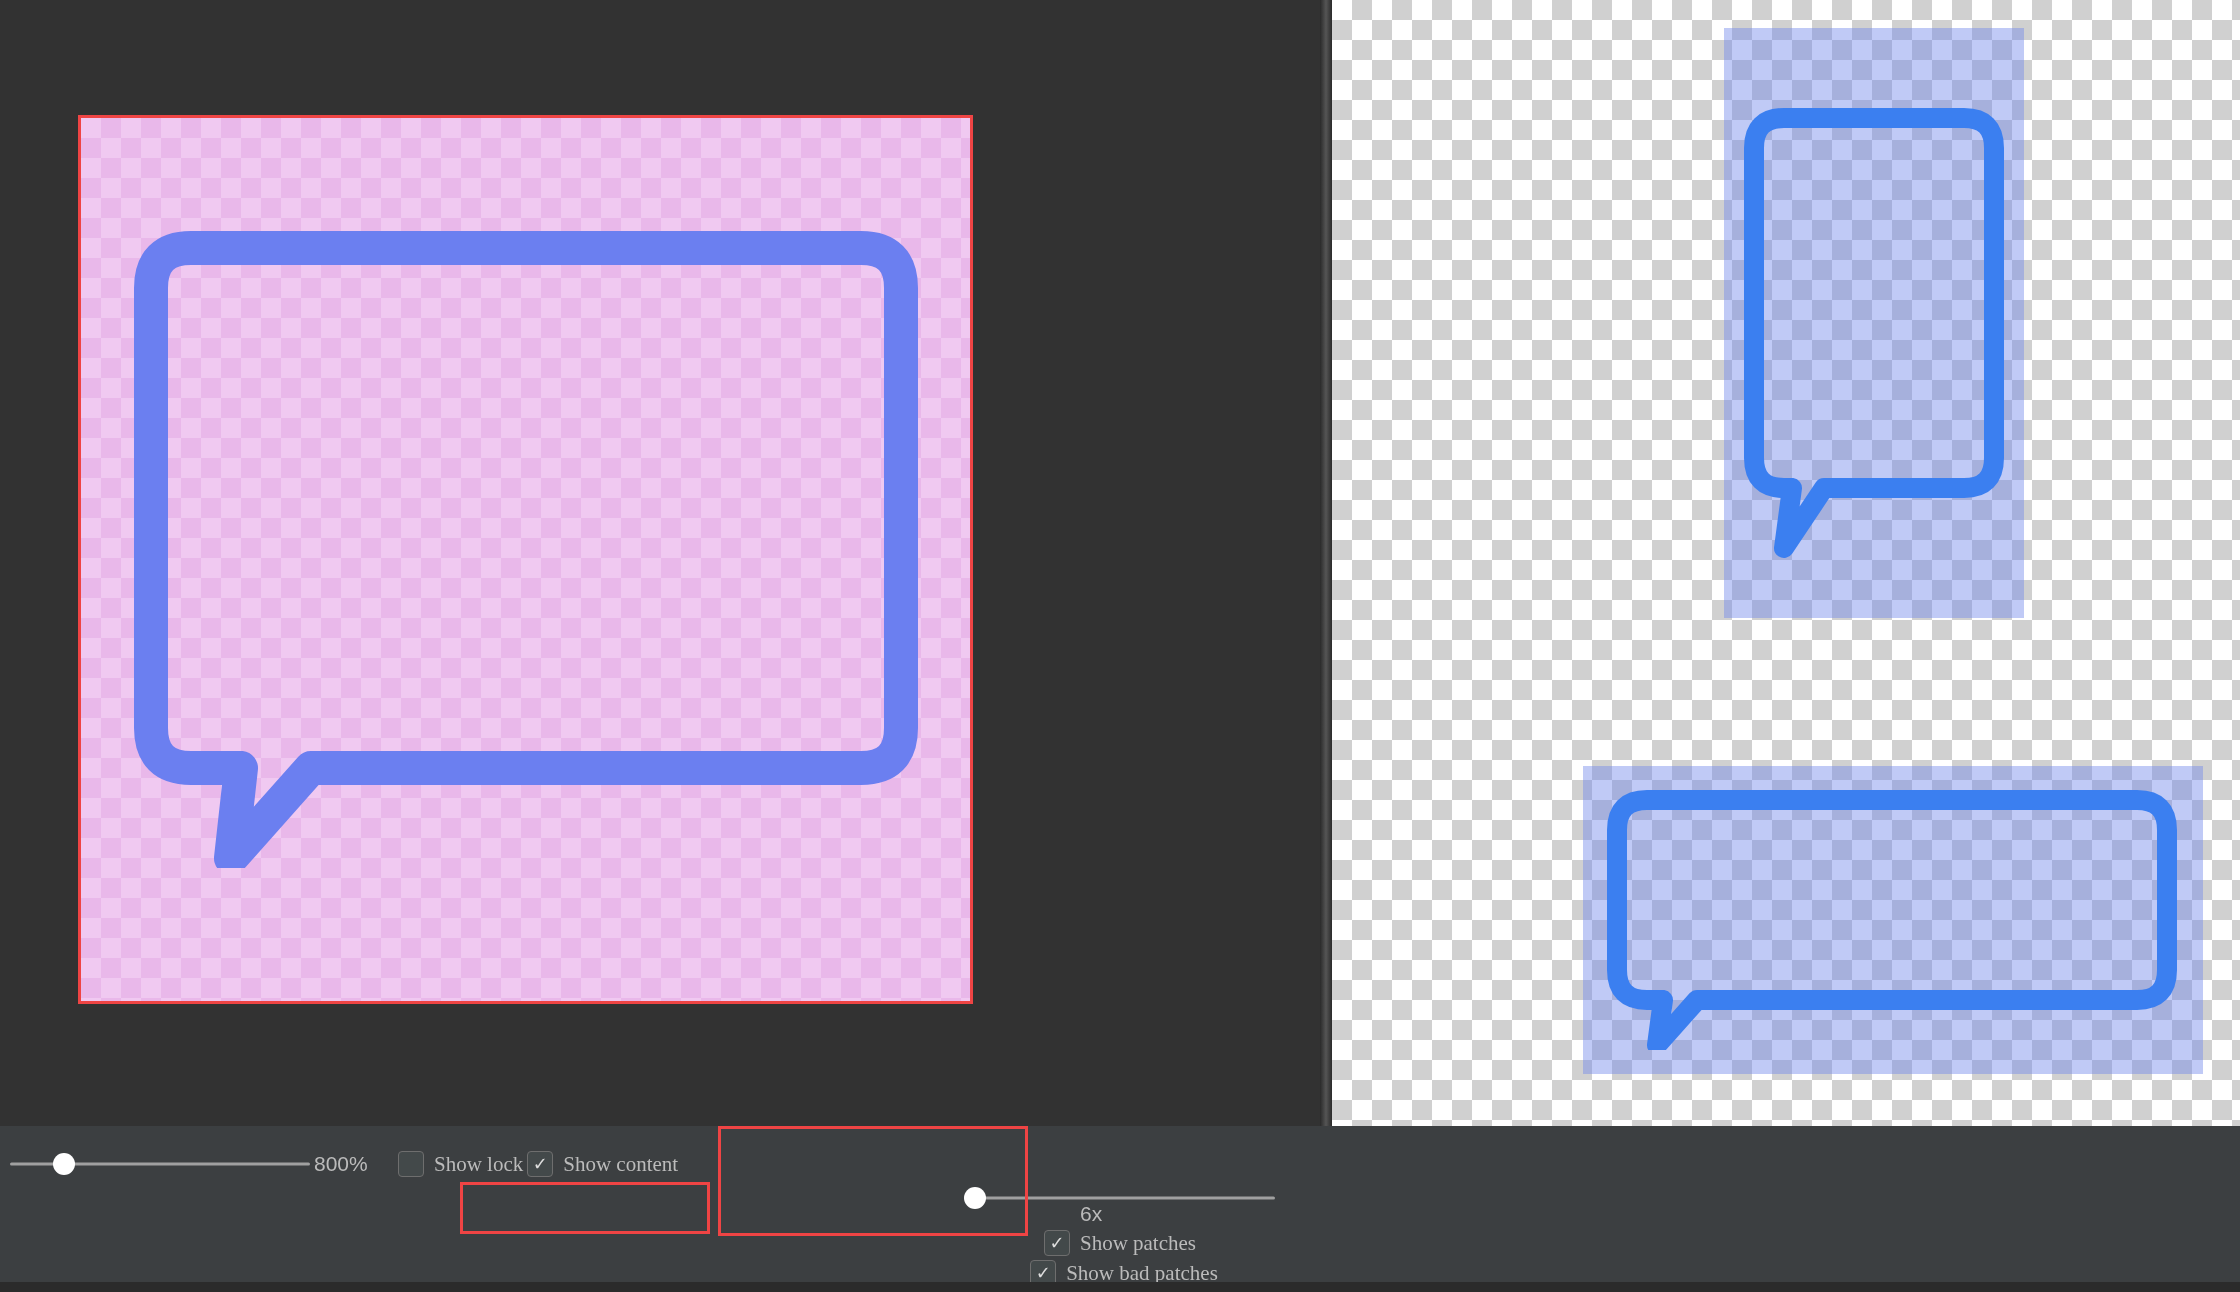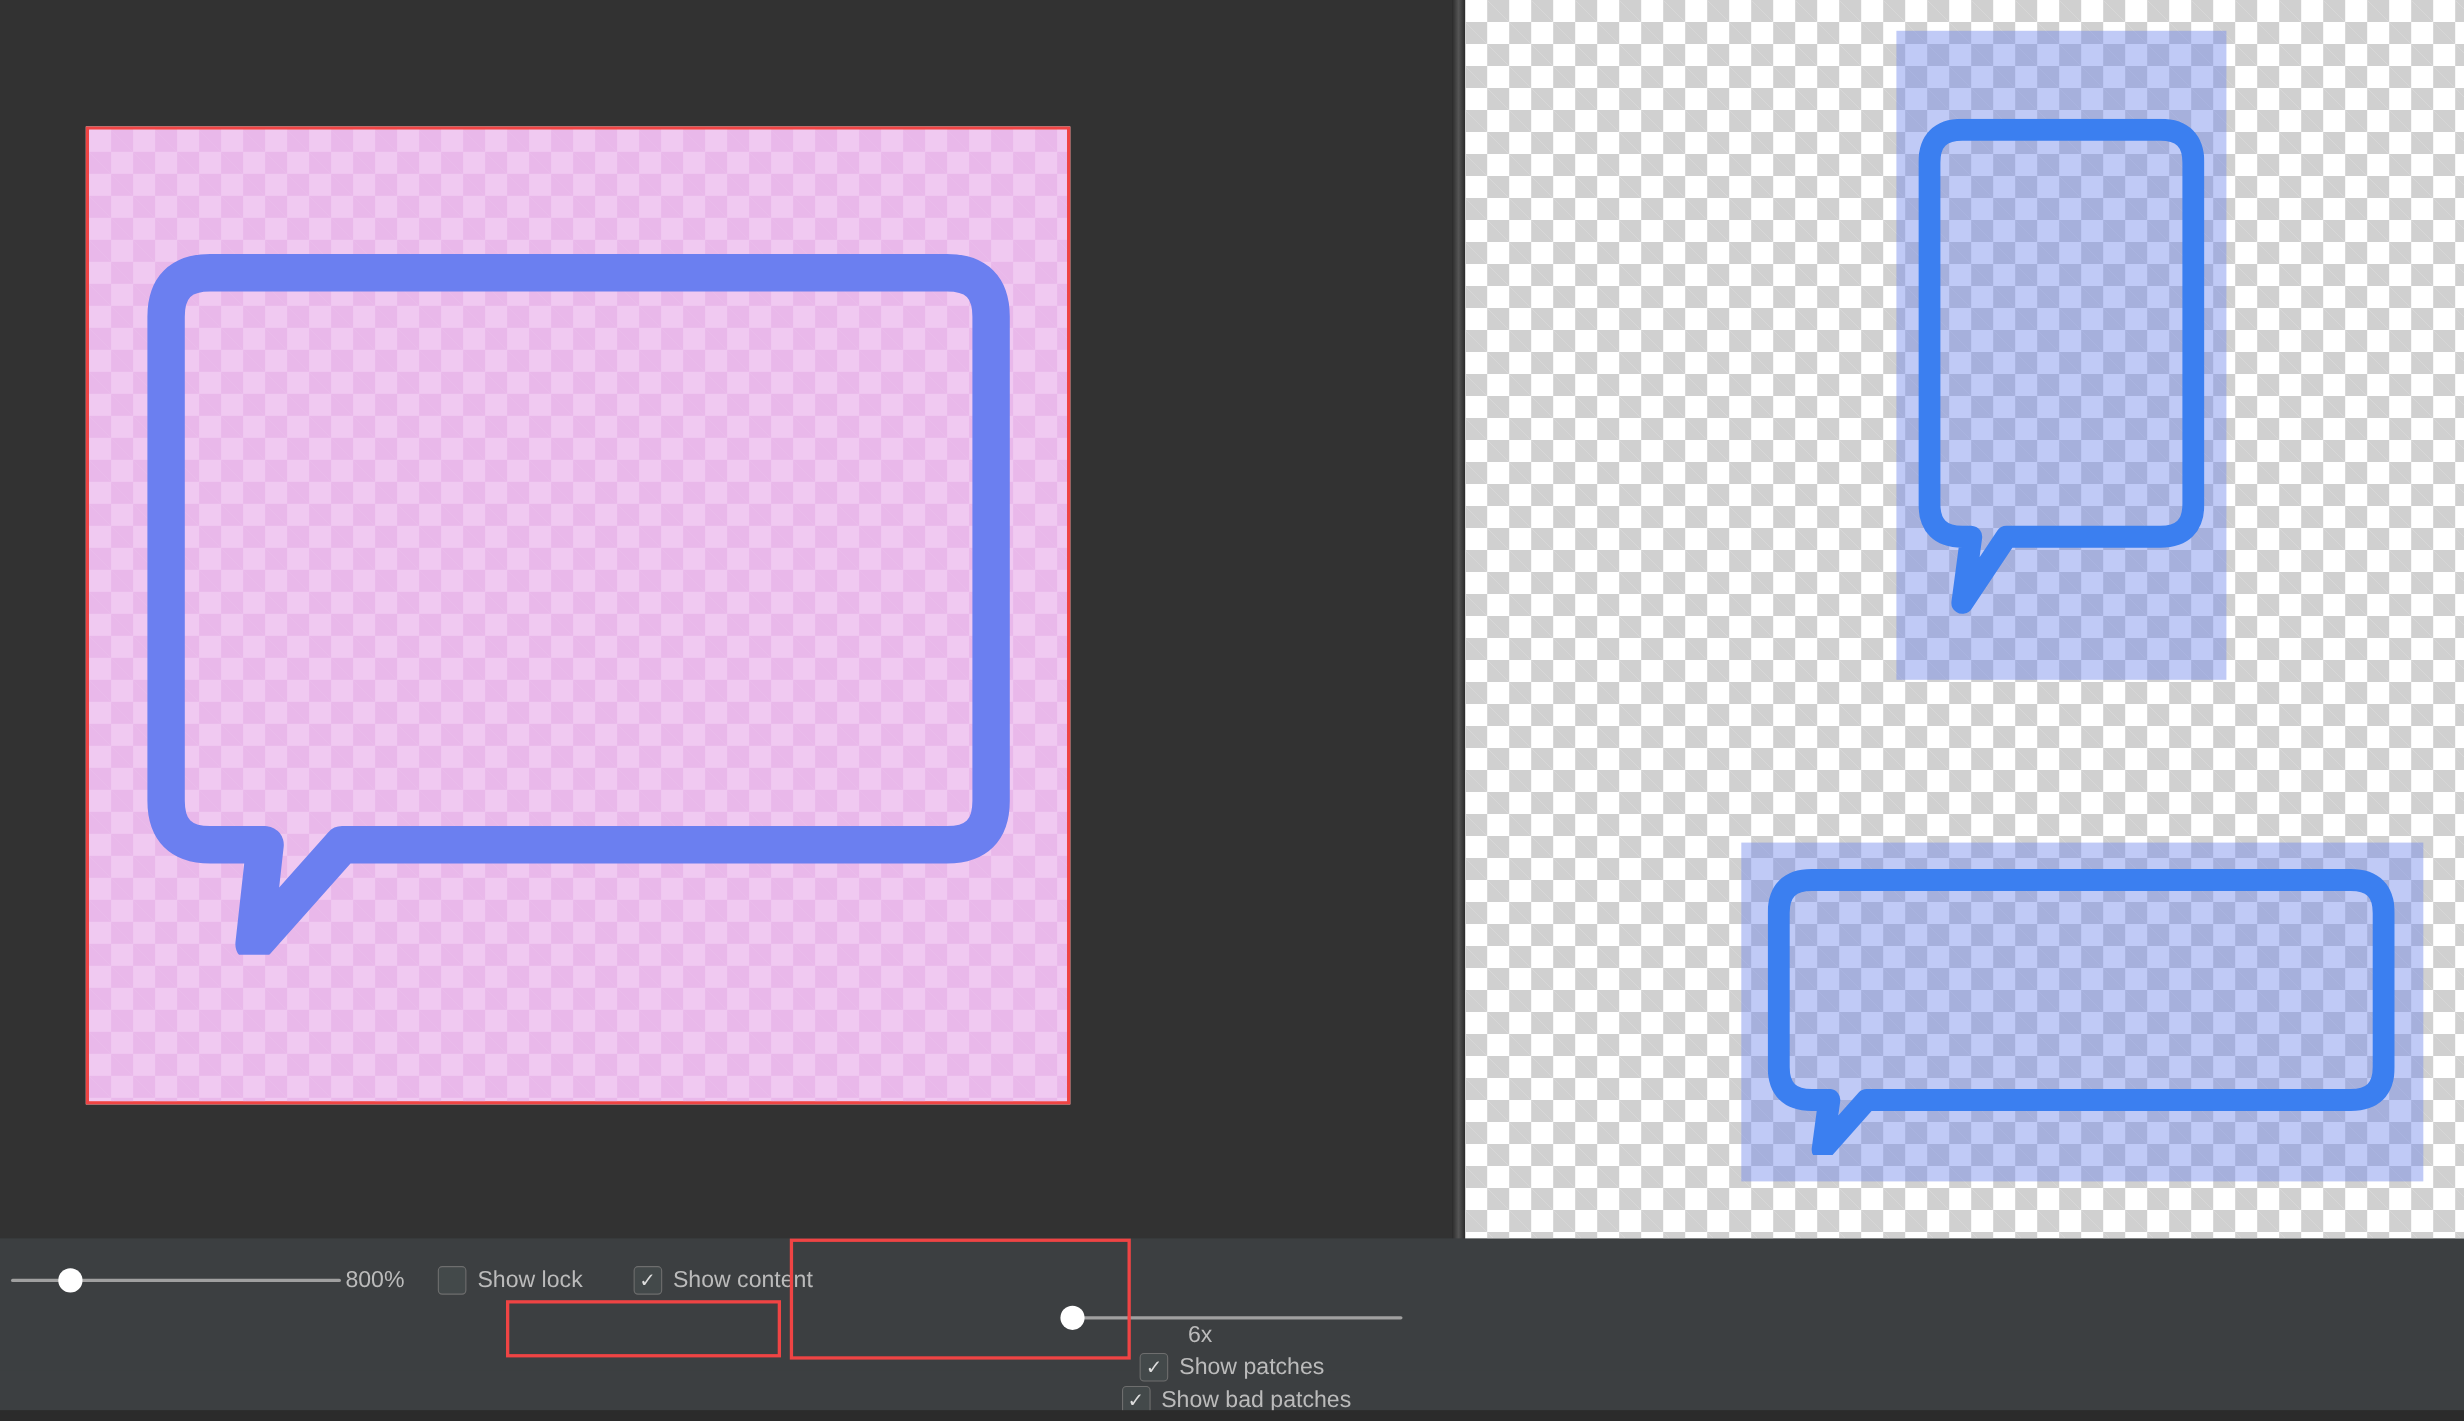--- a/index.html
+++ b/index.html
@@ -125,20 +125,21 @@
     width: 80px;
     text-align: left;
     color: #bbb;
   }
 
   .checkbox {
     display: inline-flex;
     align-items: center;
     gap: 10px;
     cursor: pointer;
+    font-family: Liberation Serif, serif;
   }
   .checkbox .box {
     width: 26px; height: 26px;
     background: #43494a;
     border: 1px solid #6e6e6e;
     border-radius: 4px;
     display: flex;
     align-items: center;
     justify-content: center;
     color: #ddd;
@@ -198,21 +199,21 @@
         <div class="slider-track"></div>
         <div class="slider-thumb"></div>
       </div>
       <span class="value-label">800%</span>
 
       <label class="checkbox">
         <span class="box"></span>
         <span>Show lock</span>
       </label>
 
-      <label class="checkbox checked" style="margin-left:42px">
+      <label class="checkbox checked" style="">
         <span class="box"></span>
         <span>Show content</span>
       </label>
     </div>
 
     <div class="row">
       <div class="slider slider-2">
         <div class="slider-track"></div>
         <div class="slider-thumb"></div>
       </div>

